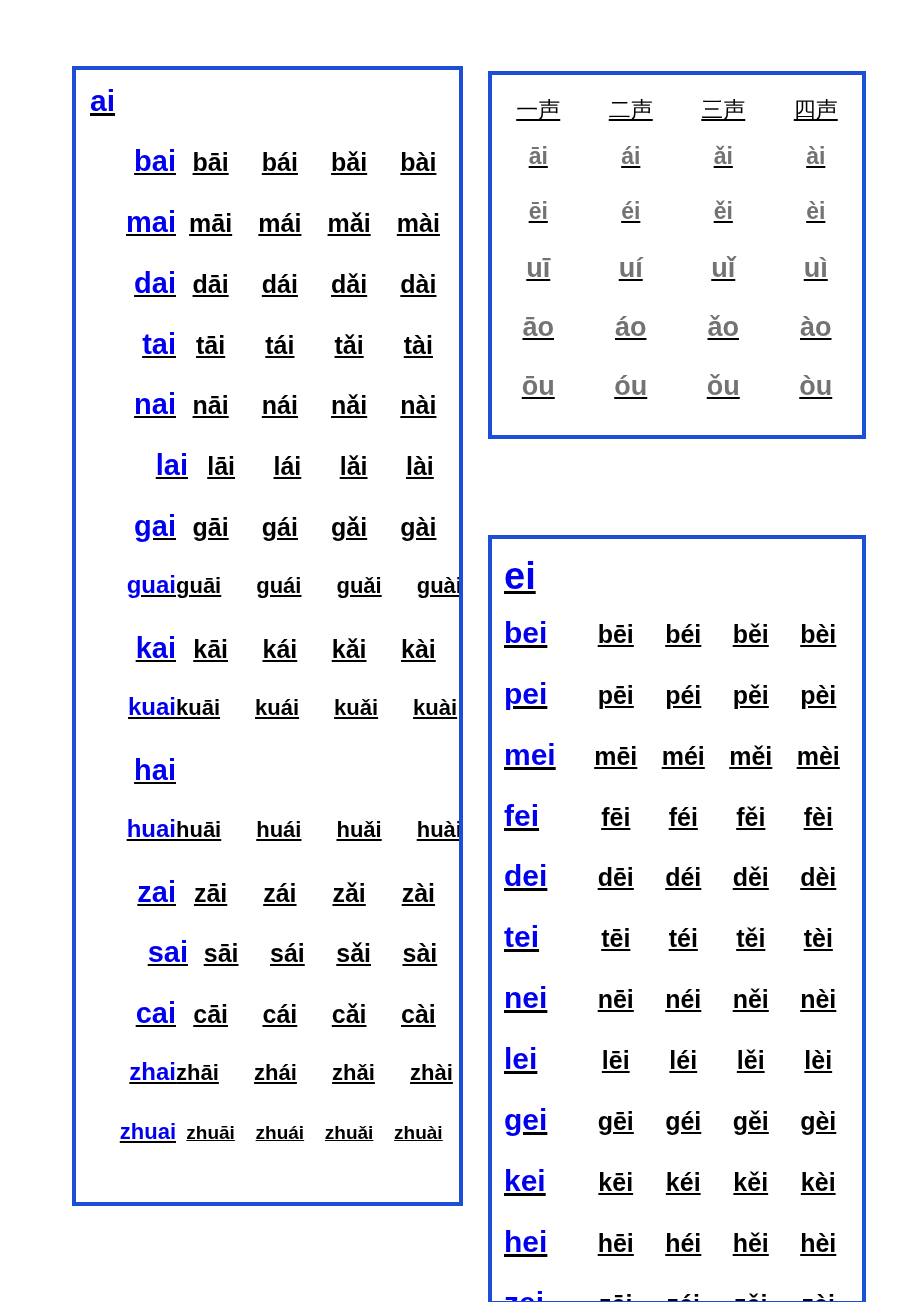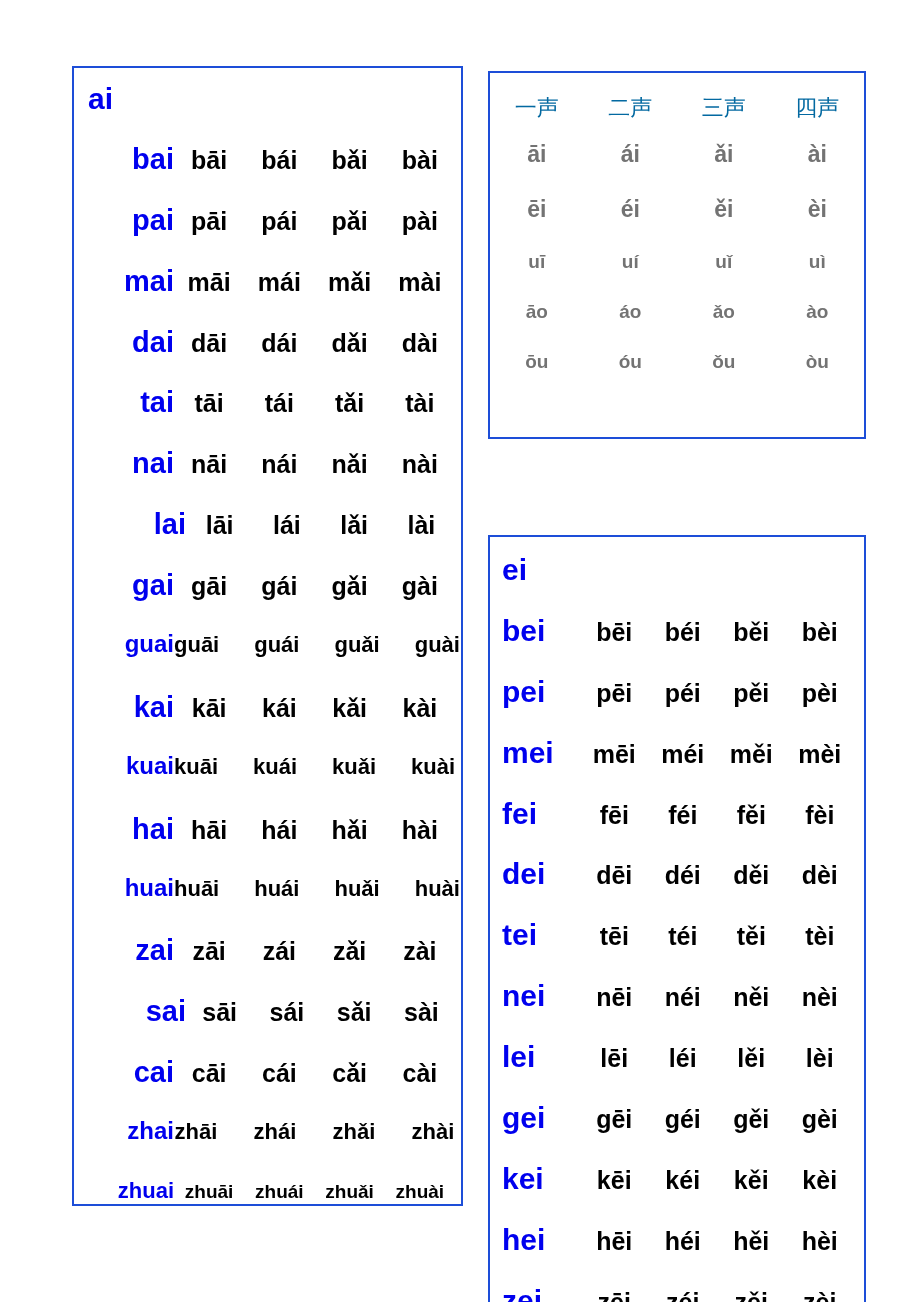--- a/index.html
+++ b/index.html
@@ -12,24 +12,25 @@
     width: 920px;
     height: 1302px;
     position: relative;
     overflow: hidden;
     font-family: "Liberation Sans", sans-serif;
     -webkit-font-smoothing: none;
   }
 
   .panel {
     position: absolute;
-    border: 2px solid #1d4ed8;
+    border: 4px solid #1d4ed8;
     background: #ffffff;
     box-sizing: border-box;
     overflow: hidden;
+    text-decoration: underline;
   }
 
   
   #panel-ai {
     left: 72px;
     top: 66px;
     width: 391px;
     height: 1140px;
   }
 
@@ -111,51 +112,51 @@
   #panel-ai .syl-row.bare .syl-label { text-align: left; }
 
   
   #panel-ai .syl-row.indent .syl-label { padding-left: 12px; }
 
   
   #panel-ei .syl-list { padding: 18px 10px 0 12px; }
   #panel-ei .syl-row  { height: 60.9px; }
   #panel-ei .syl-label {
     width: 78px;
-    font-size: 30px;
+    font-size: 38px;
     text-align: left;
   }
   #panel-ei .syl-tones { font-size: 25px; }
   #panel-ei .syl-row.len-3 .syl-label { font-size: 30px; }
   #panel-ei .syl-row.len-3 .syl-tones { font-size: 25px; }
 
   
   #panel-tones table {
     width: 100%;
     border-collapse: collapse;
     margin-top: 14px;
   }
   #panel-tones th {
     font-family: "Liberation Serif", "DejaVu Serif", serif;
     font-weight: normal;
     font-size: 22px;
-    color: #0369a1;
+    color: #000000;
     padding: 6px 0 18px 0;
     text-align: center;
   }
   #panel-tones td {
     font-family: "Liberation Sans", sans-serif;
     font-weight: bold;
     font-size: 23px;
     color: #737373;
     text-align: center;
     padding: 0 0 28px 0;
     vertical-align: baseline;
   }
-  #panel-tones tr.tone-row-sm td { font-size: 19px; }
+  #panel-tones tr.tone-row-sm td { font-size: 27px; }
 </style>
 </head>
 <body>
 
 <section class="panel" id="panel-ai">
   <ul class="syl-list">
       <li class="syl-row len-2 bare">
         <span class="syl-label">ai</span>
         <span class="syl-tones">
           <span></span>
@@ -167,29 +168,20 @@
       <li class="syl-row len-3">
         <span class="syl-label">bai</span>
         <span class="syl-tones">
           <span>bāi</span>
           <span>bái</span>
           <span>bǎi</span>
           <span>bài</span>
         </span>
       </li>
       <li class="syl-row len-3">
-        <span class="syl-label">pai</span>
-        <span class="syl-tones">
-          <span>pāi</span>
-          <span>pái</span>
-          <span>pǎi</span>
-          <span>pài</span>
-        </span>
-      </li>
-      <li class="syl-row len-3">
         <span class="syl-label">mai</span>
         <span class="syl-tones">
           <span>māi</span>
           <span>mái</span>
           <span>mǎi</span>
           <span>mài</span>
         </span>
       </li>
       <li class="syl-row len-3">
         <span class="syl-label">dai</span>
@@ -258,26 +250,20 @@
         <span class="syl-label">kuai</span>
         <span class="syl-tones">
           <span>kuāi</span>
           <span>kuái</span>
           <span>kuǎi</span>
           <span>kuài</span>
         </span>
       </li>
       <li class="syl-row len-3">
         <span class="syl-label">hai</span>
-        <span class="syl-tones">
-          <span>hāi</span>
-          <span>hái</span>
-          <span>hǎi</span>
-          <span>hài</span>
-        </span>
       </li>
       <li class="syl-row len-4">
         <span class="syl-label">huai</span>
         <span class="syl-tones">
           <span>huāi</span>
           <span>huái</span>
           <span>huǎi</span>
           <span>huài</span>
         </span>
       </li>

